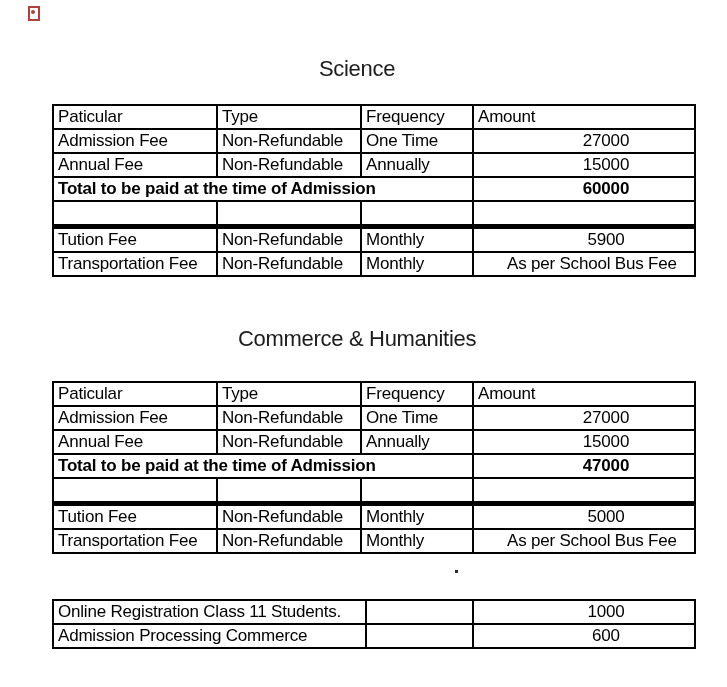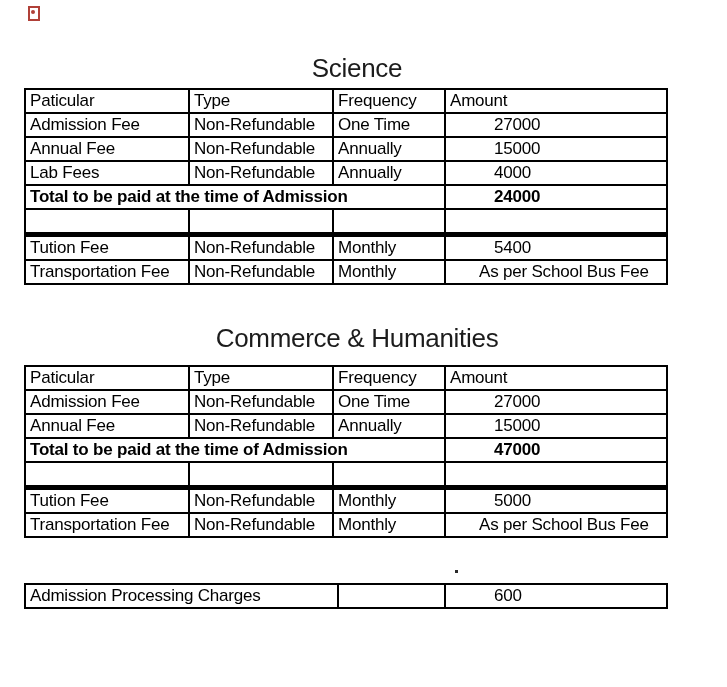--- a/index.html
+++ b/index.html
@@ -7,42 +7,43 @@
     width: 727px; height: 687px;
     background: #ffffff;
     font-family: "Liberation Sans", sans-serif;
     color: #000;
     position: relative;
     overflow: hidden;
   }
   .section-title {
     position: absolute; left: 36px; width: 642px;
     text-align: center;
-    font-size: 26px; line-height: 27px; font-weight: 400;
+    font-size: 22px; line-height: 27px; font-weight: 400;
     color: #1c1c1c;
     letter-spacing: -0.3px;
   }
   table.fee-table {
-    position: absolute; left: 24px;
+    position: absolute; left: 52px;
     border-collapse: collapse;
     table-layout: fixed;
     width: 642px;
+    margin-top: 16px;
   }
   .fee-table td {
     border: 2px solid #000;
     height: 22px;
     padding: 0 4px;
     font-size: 17px;
     line-height: 20px;
     letter-spacing: -0.2px;
     vertical-align: middle;
     white-space: nowrap;
     overflow: visible;
   }
-  .fee-table td.amount { text-align: left; padding-left: 48px; }
+  .fee-table td.amount { text-align: center; padding-left: 48px; }
   .fee-table td.amount-text { text-align: left; padding-left: 33px; }
   .fee-table tr.spacer-row td { border-bottom-width: 5px; }
   .bold { font-weight: bold; }
   #stray-period {
     position: absolute; left: 455px; top: 570px;
     width: 3px; height: 3px; background: #2a2a2a;
   }
   #broken-image-icon {
     position: absolute; left: 28px; top: 6px;
     width: 12px; height: 15px;
@@ -83,40 +84,34 @@
       <td>One Time</td>
       <td class="amount">27000</td>
     </tr>
     <tr>
       <td>Annual Fee</td>
       <td>Non-Refundable</td>
       <td>Annually</td>
       <td class="amount">15000</td>
     </tr>
     <tr>
-      <td>Lab Fees</td>
-      <td>Non-Refundable</td>
-      <td>Annually</td>
-      <td class="amount">4000</td>
-    </tr>
-    <tr>
       <td colspan="3" class="bold">Total to be paid at the time of Admission</td>
-      <td class="amount bold">24000</td>
+      <td class="amount bold">60000</td>
     </tr>
     <tr class="spacer-row">
       <td></td>
       <td></td>
       <td></td>
       <td></td>
     </tr>
     <tr>
       <td>Tution Fee</td>
       <td>Non-Refundable</td>
       <td>Monthly</td>
-      <td class="amount">5400</td>
+      <td class="amount">5900</td>
     </tr>
     <tr>
       <td>Transportation Fee</td>
       <td>Non-Refundable</td>
       <td>Monthly</td>
       <td class="amount-text">As per School Bus Fee</td>
     </tr>
   </tbody>
 </table>
 
@@ -176,18 +171,23 @@
 <div id="stray-period"></div>
 
 <table class="fee-table" style="top:583px">
   <colgroup>
       <col style="width:313px">
       <col style="width:107px">
       <col style="width:222px">
     </colgroup>
   <tbody>
     <tr>
-      <td>Admission Processing Charges</td>
+      <td>Online Registration Class 11 Students.</td>
+      <td></td>
+      <td class="amount">1000</td>
+    </tr>
+    <tr>
+      <td>Admission Processing Commerce</td>
       <td></td>
       <td class="amount">600</td>
     </tr>
   </tbody>
 </table>
 
 </body></html>

